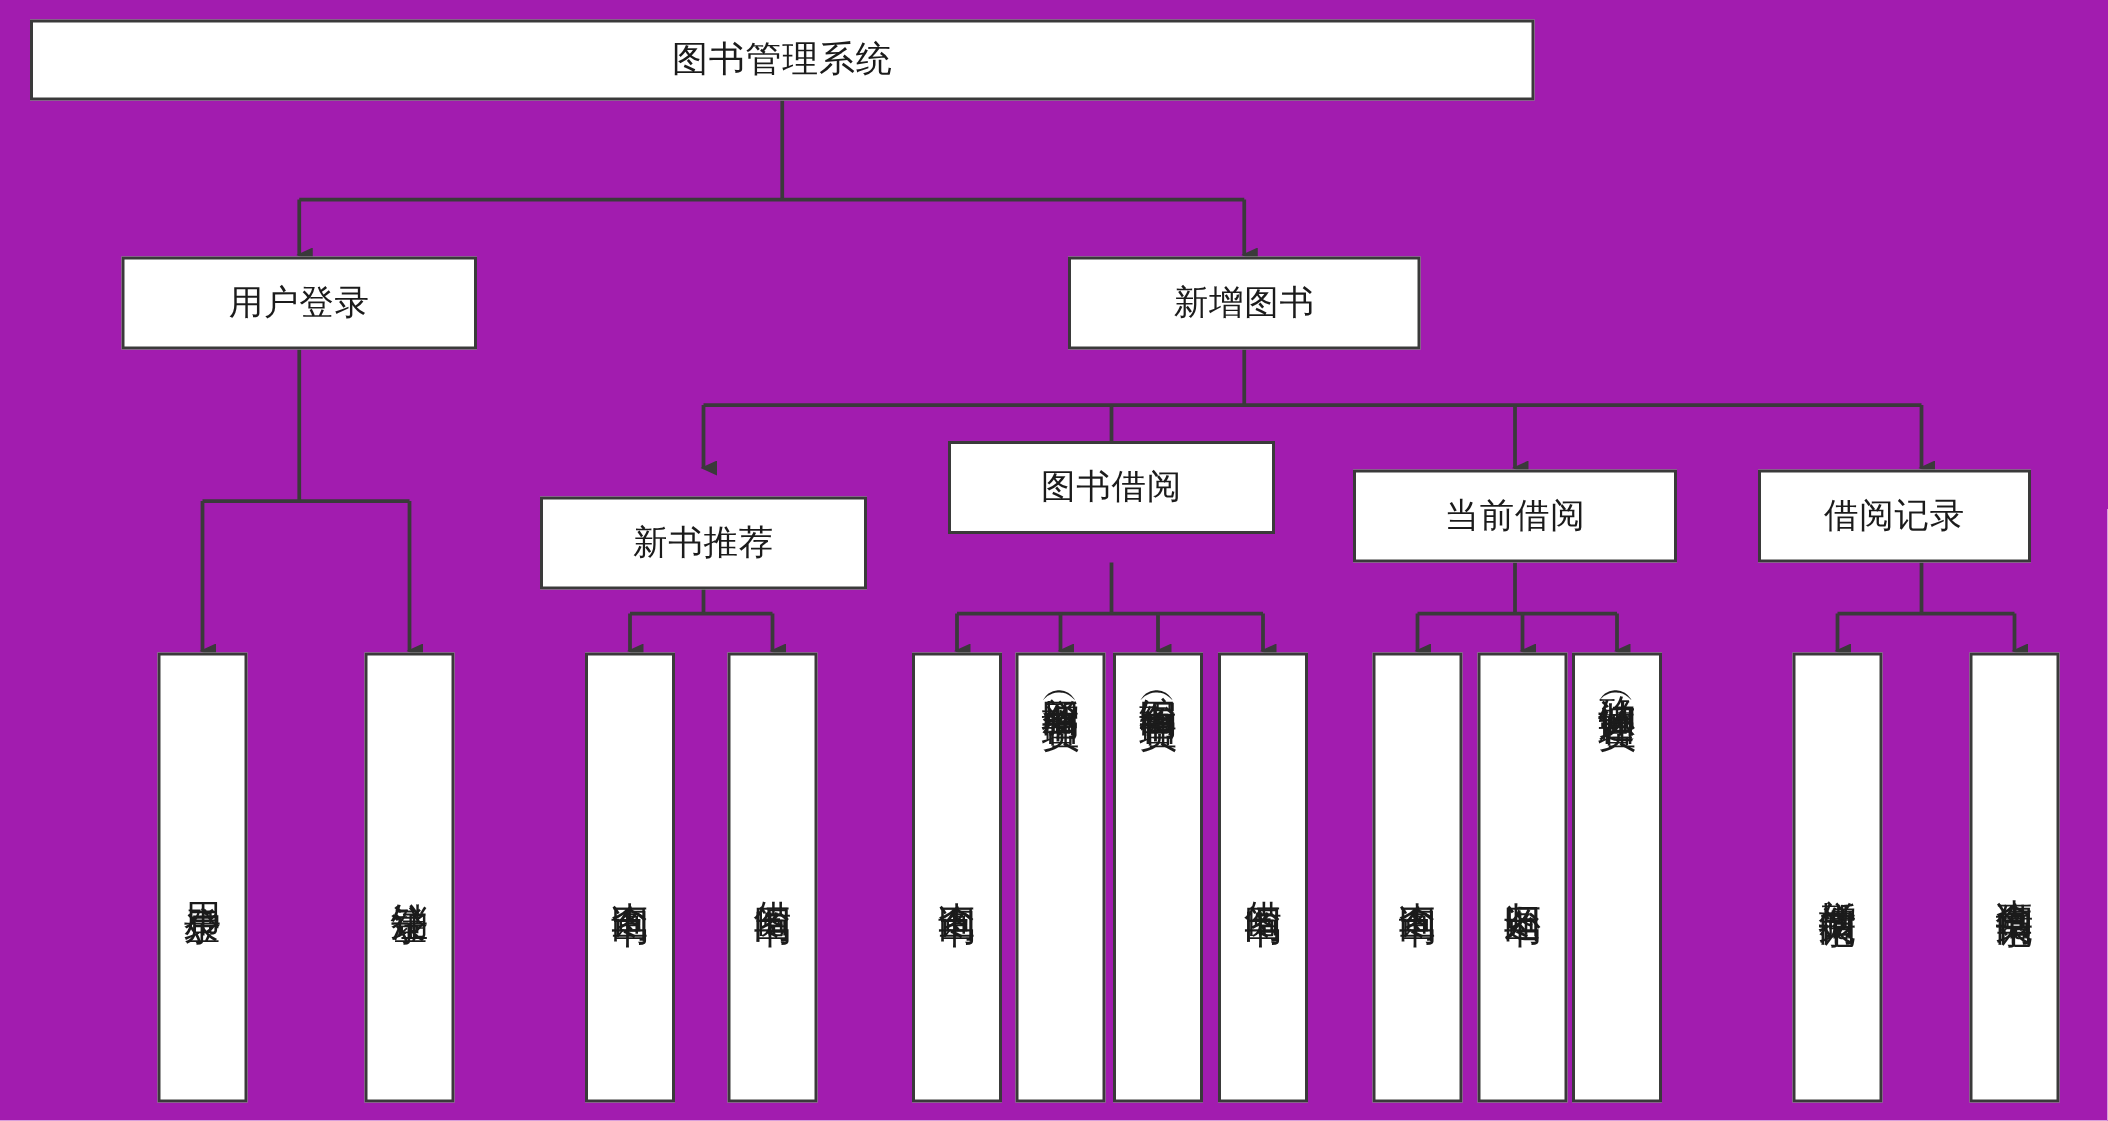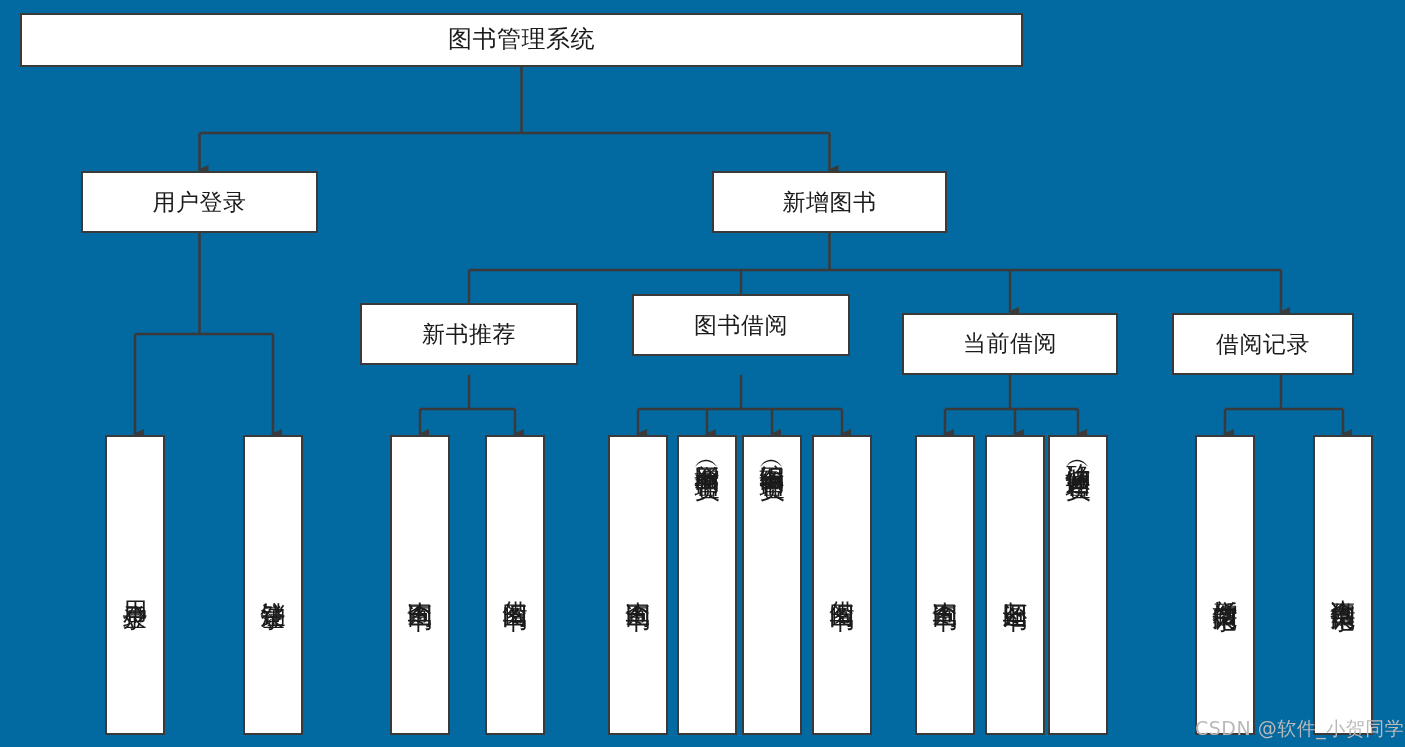--- a/index.html
+++ b/index.html
@@ -7,21 +7,21 @@
     padding: 0;
     background: #ffffff;
   }
   body {
     font-family: "DejaVu Sans", "Liberation Sans", sans-serif;
   }
   #canvas {
     position: relative;
     width: 1405px;
     height: 747px;
-    background: #0369a1;
+    background: #a21caf;
     overflow: hidden;
   }
   #edges {
     position: absolute;
     left: 0;
     top: 0;
     width: 1405px;
     height: 747px;
   }
   .node {
@@ -124,21 +124,21 @@
   <div id="node-layer">
       <div class="node horiz root" style="left: 20px; top: 13px; width: 1003px; height: 54px;">
         <span class="lbl">图书管理系统</span>
       </div>
       <div class="node horiz" style="left: 81px; top: 171px; width: 237px; height: 62px;">
         <span class="lbl">用户登录</span>
       </div>
       <div class="node horiz" style="left: 712px; top: 171px; width: 235px; height: 62px;">
         <span class="lbl">新增图书</span>
       </div>
-      <div class="node horiz" style="left: 360px; top: 303px; width: 218px; height: 62px;">
+      <div class="node horiz" style="left: 360px; top: 331px; width: 218px; height: 62px;">
         <span class="lbl">新书推荐</span>
       </div>
       <div class="node horiz" style="left: 632px; top: 294px; width: 218px; height: 62px;">
         <span class="lbl">图书借阅</span>
       </div>
       <div class="node horiz" style="left: 902px; top: 313px; width: 216px; height: 62px; font-family: Liberation Serif, serif;">
         <span class="lbl">当前借阅</span>
       </div>
       <div class="node horiz" style="left: 1172px; top: 313px; width: 182px; height: 62px;">
         <span class="lbl">借阅记录</span>
@@ -177,14 +177,13 @@
         <span class="lbl">确认归还（管理员）</span>
       </div>
       <div class="node vert centered" style="left: 1195px; top: 435px; width: 60px; height: 300px;">
         <span class="lbl">新增借阅记录</span>
       </div>
       <div class="node vert centered" style="left: 1313px; top: 435px; width: 60px; height: 300px;">
         <span class="lbl">查询借阅记录</span>
       </div>
     </div>
 
-  <div class="watermark" style="left:1195px; top:716px;">CSDN @软件_小贺同学</div>
 </div>
 
 </body></html>

